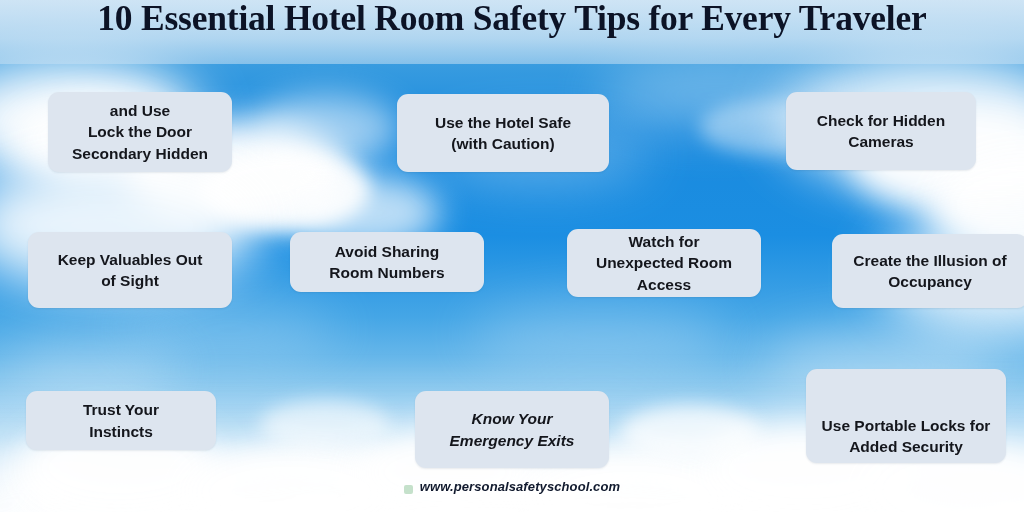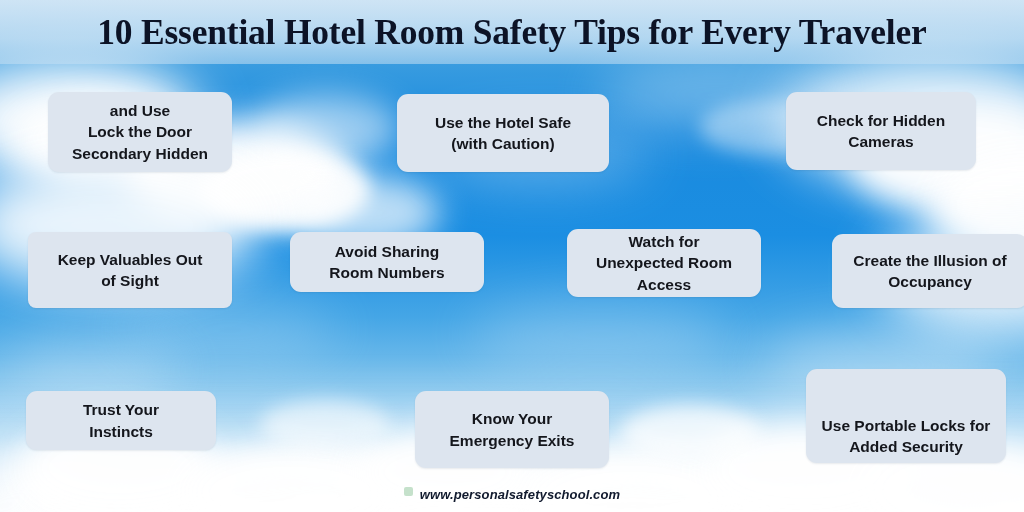--- a/index.html
+++ b/index.html
@@ -64,21 +64,20 @@
   }
 
   
   .header-band {
     position: absolute;
     left: 0; top: 0;
     width: 100%;
     height: 64px;
     background: linear-gradient(to bottom, rgba(226,238,248,.80) 0%, rgba(214,232,246,.72) 60%, rgba(196,223,243,.55) 100%);
     display: flex;
-    align-items: center;
     justify-content: center;
   }
   .header-title {
     font-family: "Liberation Serif", serif;
     font-weight: bold;
     font-size: 36px;
     line-height: 1;
     letter-spacing: -0.2px;
     color: #0c1326;
     white-space: nowrap;
@@ -103,24 +102,24 @@
     padding: 6px 8px;
     box-shadow: 0 1px 2px rgba(30,60,90,.10);
   }
   .card .lines { width: 100%; }
   .card .lines span { display: block; white-space: nowrap; }
 
   
   .footer {
     position: absolute;
     left: 0;
-    bottom: 10px;
+    bottom: 18px;
     width: 100%;
     display: flex;
-    align-items: flex-start;
+    align-items: flex-end;
     justify-content: center;
     gap: 7px;
   }
   .footer-mark {
     width: 9px;
     height: 9px;
     border-radius: 2px;
     background: rgba(150,200,160,.55);
     display: inline-block;
   }
@@ -189,21 +188,21 @@
           <span>Use the Hotel Safe</span>
           <span>(with Caution)</span>
         </div>
       </div>
       <div class="card" style="left: 786px; top: 92px; width: 190px; height: 78px;">
         <div class="lines">
           <span>Check for Hidden</span>
           <span>Cameras</span>
         </div>
       </div>
-      <div class="card" style="left: 28px; top: 232px; width: 204px; height: 76px; border-radius: 8px;">
+      <div class="card" style="left: 28px; top: 232px; width: 204px; height: 76px;">
         <div class="lines">
           <span>Keep Valuables Out</span>
           <span>of Sight</span>
         </div>
       </div>
       <div class="card" style="left: 290px; top: 232px; width: 194px; height: 60px;">
         <div class="lines">
           <span>Avoid Sharing</span>
           <span>Room Numbers</span>
         </div>
@@ -220,21 +219,21 @@
           <span>Create the Illusion of</span>
           <span>Occupancy</span>
         </div>
       </div>
       <div class="card" style="left: 26px; top: 391px; width: 190px; height: 59px;">
         <div class="lines">
           <span>Trust Your</span>
           <span>Instincts</span>
         </div>
       </div>
-      <div class="card" style="left: 415px; top: 391px; width: 194px; height: 77px;">
+      <div class="card" style="left: 415px; top: 391px; width: 194px; height: 77px; font-style: italic;">
         <div class="lines">
           <span>Know Your</span>
           <span>Emergency Exits</span>
         </div>
       </div>
       <div class="card" style="left: 806px; top: 369px; width: 200px; height: 94px; align-items: flex-end;">
         <div class="lines">
           <span>Use Portable Locks for</span>
           <span>Added Security</span>
         </div>

